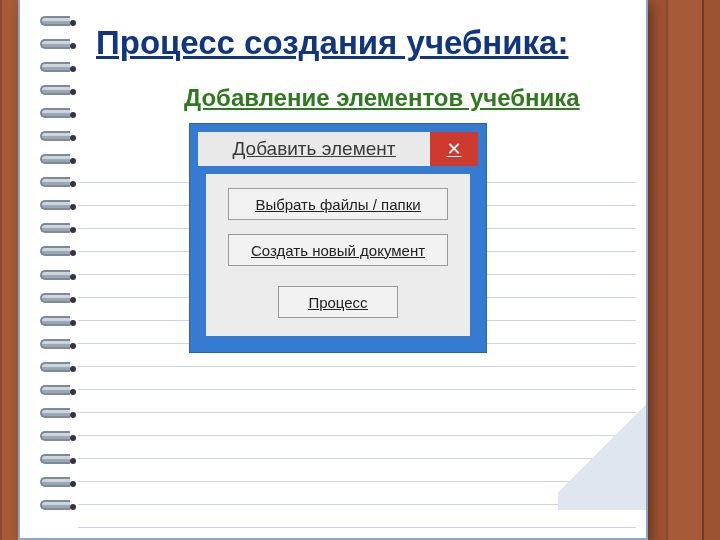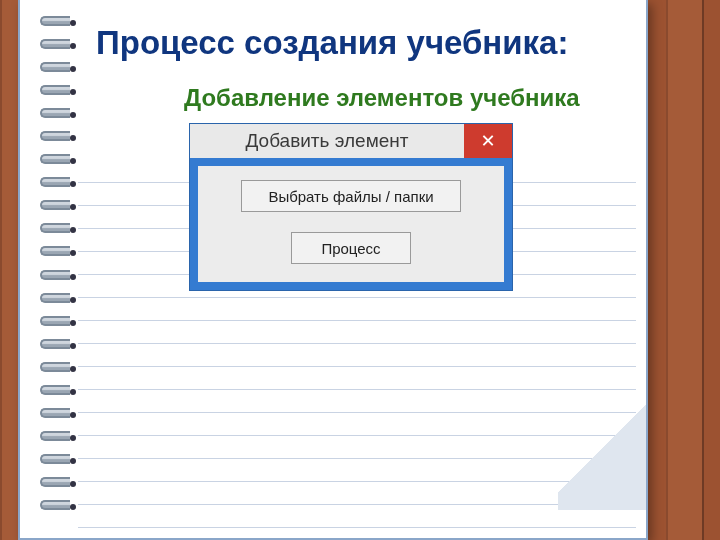--- a/index.html
+++ b/index.html
@@ -1,15 +1,15 @@
 <!DOCTYPE html>
 <html><head>
 <meta charset="utf-8">
 <style>
-  * { box-sizing: border-box; margin: 0; padding: 0; }
+  * { box-sizing: border-box; margin: 0; padding: 0; text-decoration: underline; }
   html, body { width: 720px; height: 540px; overflow: hidden; font-family: Arial, sans-serif; }
 
   
   body {
     background:
       repeating-linear-gradient(
         to right,
         #8a4a2e 0px, #8a4a2e 2px,
         #a55b38 2px, #a55b38 36px,
         #6e3a24 36px, #6e3a24 38px,
@@ -85,23 +85,23 @@
     top: 84px; left: 164px;
     font-size: 24px;
     font-weight: bold;
     color: #2f7a1f;
   }
 
   
   .dialog {
     position: absolute;
     top: 124px; left: 170px;
-    width: 322px;
+    width: 296px;
     background: #347bd1;
-    padding: 0;
+    padding: 8px;
     box-shadow: 0 0 0 1px #2a64ab;
   }
   .dialog-titlebar {
     display: flex;
     align-items: stretch;
     height: 34px;
     background: #e9e9e9;
     color: #333;
   }
   .dialog-title {
@@ -185,18 +185,19 @@
 
   <div class="subtitle">Добавление элементов учебника</div>
 
   <div class="dialog">
     <div class="dialog-titlebar">
       <div class="dialog-title">Добавить элемент</div>
       <div class="dialog-close">✕</div>
     </div>
     <div class="dialog-body">
       <div class="dlg-btn">Выбрать файлы / папки</div>
+      <div class="dlg-btn">Создать новый документ</div>
       <div class="dlg-btn small">Процесс</div>
     </div>
   </div>
 
   <div class="fold-edge"></div>
 </div>
 
 </body></html>

